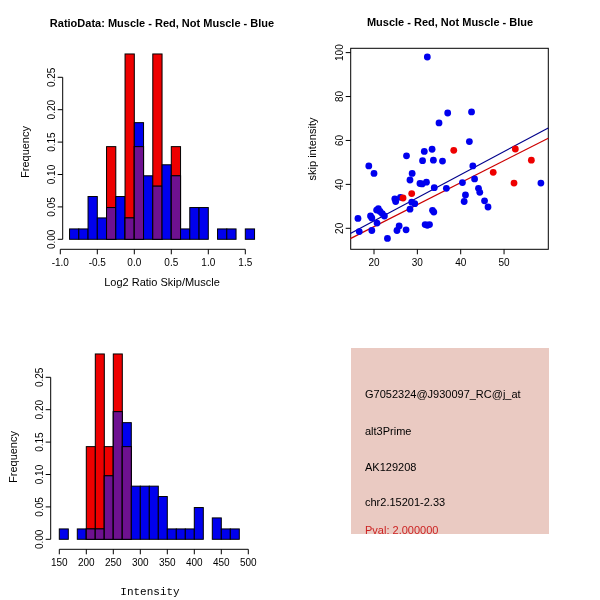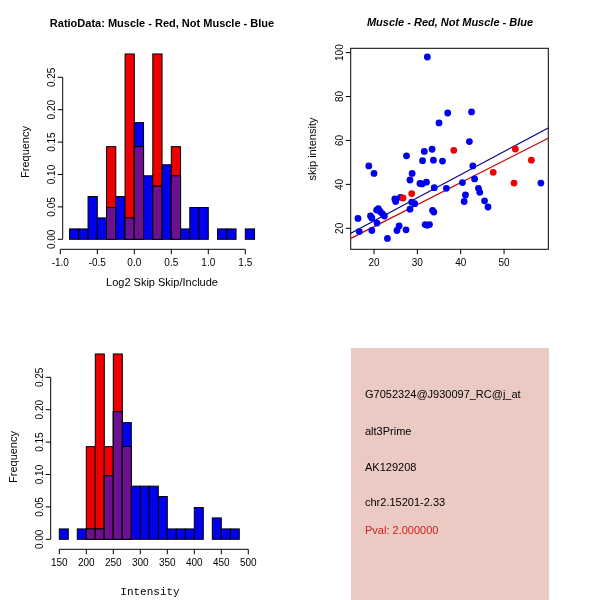--- a/index.html
+++ b/index.html
@@ -21,21 +21,21 @@
     position:absolute;left:0;width:300px;text-align:center;
     font-size:11px;color:#000;white-space:nowrap;
   }
   .ylabel{
     position:absolute;font-size:11px;color:#000;white-space:nowrap;
     transform:translate(-50%,-50%) rotate(-90deg);
   }
   svg.plot{position:absolute;left:0;top:0;}
   svg text{font-family:"Liberation Sans", sans-serif;font-size:10px;fill:#000;}
   #info-box{
-    position:absolute;left:51px;top:48px;width:198px;height:253px;
+    position:absolute;left:51px;top:48px;width:198px;height:186px;
   }
   .info-line{
     position:absolute;left:14px;font-size:11px;color:#000;white-space:nowrap;
   }
 </style>
 </head>
 <body>
 
 <div class="panel" id="panel-tl">
   <div class="chart-title">RatioData: Muscle - Red, Not Muscle - Blue</div>
@@ -95,25 +95,25 @@
         <rect x="159.3" y="175.796" width="9.25" height="63.50400000000002" fill="#0000EE"></rect>
         <rect x="159.3" y="175.796" width="9.25" height="63.50400000000002" fill="#6E1190"></rect>
         <rect x="168.55" y="228.93200000000002" width="9.25" height="10.367999999999995" fill="#0000EE"></rect>
         <rect x="177.8" y="207.548" width="9.25" height="31.75200000000001" fill="#0000EE"></rect>
         <rect x="187.05" y="207.548" width="9.25" height="31.75200000000001" fill="#0000EE"></rect>
         <rect x="205.55" y="228.93200000000002" width="9.25" height="10.367999999999995" fill="#0000EE"></rect>
         <rect x="214.8" y="228.93200000000002" width="9.25" height="10.367999999999995" fill="#0000EE"></rect>
         <rect x="233.3" y="228.93200000000002" width="9.25" height="10.367999999999995" fill="#0000EE"></rect>
       </g>
     </svg>
-  <div class="xlabel" style="top:276px;">Log2 Skip Skip/Include</div>
+  <div class="xlabel" style="top:276px;">Log2 Ratio Skip/Muscle</div>
 </div>
 
 <div class="panel" id="panel-tr">
-  <div class="chart-title" style="top:16px;font-style:italic;">Muscle - Red, Not Muscle - Blue</div>
+  <div class="chart-title" style="top:16px;">Muscle - Red, Not Muscle - Blue</div>
   <div class="ylabel" style="left:12px;top:149px;">skip intensity</div>
   <svg class="plot" width="300" height="300">
       <rect x="50.7" y="48.3" width="197.6" height="201" fill="none" stroke="#000000" stroke-width="1"></rect>
       <g stroke="#000000" stroke-width="1">
         <line x1="74" y1="249.3" x2="74" y2="254.3"></line>
         <line x1="117.35" y1="249.3" x2="117.35" y2="254.3"></line>
         <line x1="160.7" y1="249.3" x2="160.7" y2="254.3"></line>
         <line x1="204.05" y1="249.3" x2="204.05" y2="254.3"></line>
         <line x1="45.7" y1="228.3" x2="50.7" y2="228.3"></line>
         <line x1="45.7" y1="184.38" x2="50.7" y2="184.38"></line>

